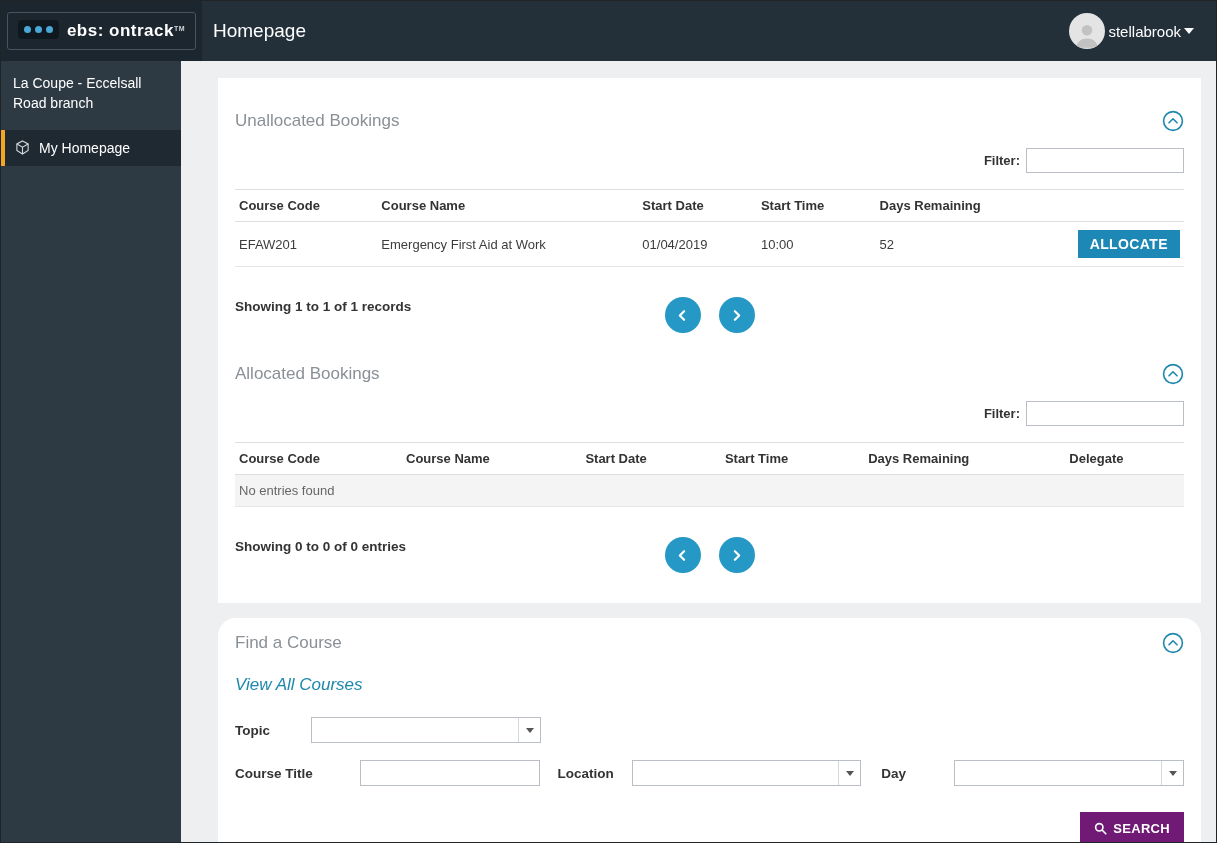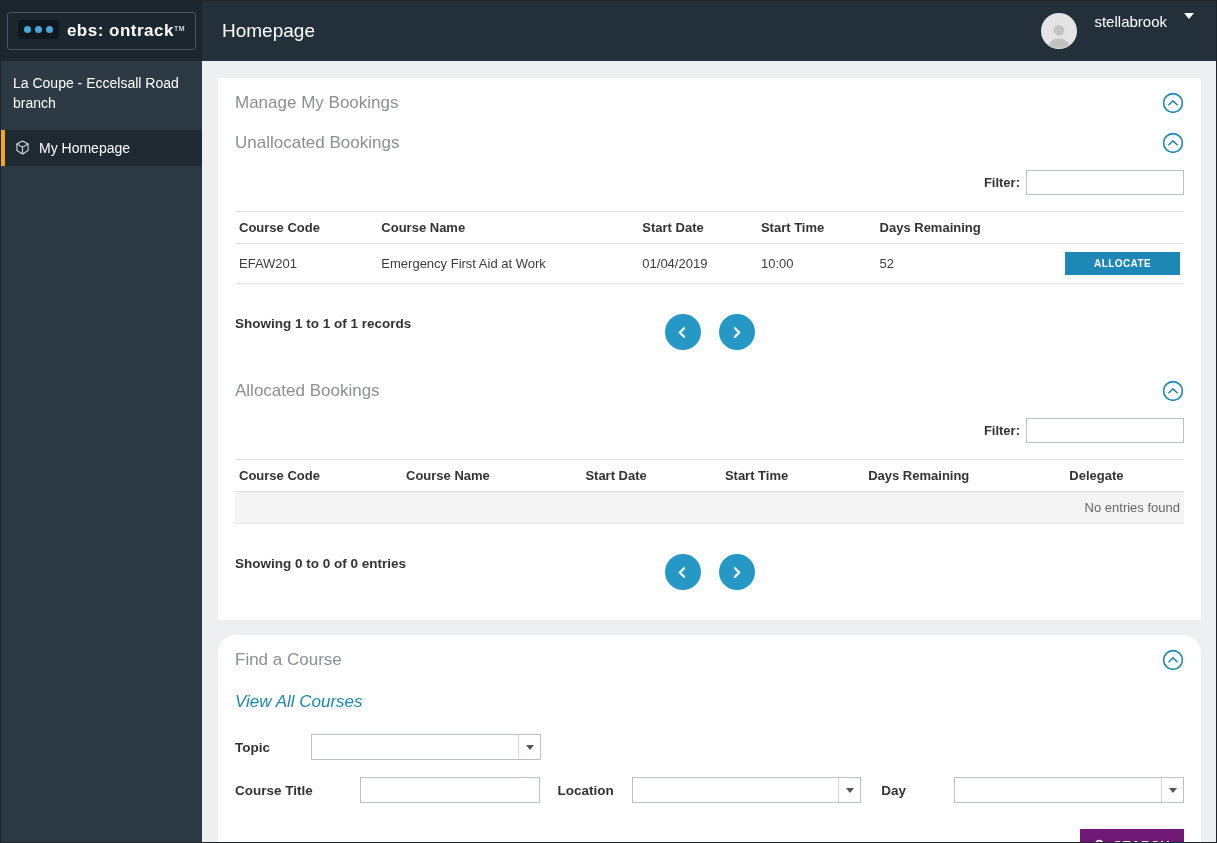--- a/index.html
+++ b/index.html
@@ -14,47 +14,47 @@
     color:#333;
   }
   
   .topbar { position:absolute; top:0; left:0; right:0; height:60px; background:#232f39; display:flex; align-items:center; z-index:5; }
   .logo-area { width:201px; height:60px; background:#1c262e; display:flex; align-items:center; justify-content:center; flex:0 0 201px; }
   .logo-box { display:flex; align-items:flex-start; gap:8px; border:1px solid #46555f; border-radius:3px; padding:7px 10px; }
   .dots-badge { background:#10181f; border-radius:4px; padding:6px 6px; display:flex; gap:4px; align-items:center; }
   .dots-badge i { width:7px; height:7px; border-radius:50%; background:#4aa8d8; display:block; }
   .logo-text { color:#fff; font-size:17px; font-weight:bold; letter-spacing:.5px; line-height:22px; }
   .logo-tm { color:#cdd4d9; font-size:7px; vertical-align:top; position:relative; top:-2px; }
-  .page-title { color:#fff; font-size:19px; margin-left:20px; font-weight:400; }
-  .user-area { margin-left:auto; margin-right:22px; display:flex; align-items:flex-start; gap:17px; cursor:pointer; }
+  .page-title { color:#fff; font-size:19px; margin-left:11px; font-weight:400; }
+  .user-area { margin-left:auto; margin-right:22px; display:flex; align-items:center; gap:3px; cursor:pointer; }
   .avatar { width:36px; height:36px; border-radius:50%; background:#e4e4e4; overflow:hidden; display:flex; align-items:flex-end; justify-content:center; }
   .user-name { color:#fff; font-size:15px; }
   .caret-down { width:0; height:0; border-left:5px solid transparent; border-right:5px solid transparent; border-top:6px solid #fff; display:inline-block; }
   
-  .sidebar { position:absolute; top:60px; left:0; bottom:0; width:201px; background:#2d3a44; }
+  .sidebar { position:absolute; top:60px; left:0; bottom:0; width:180px; background:#2d3a44; }
   .branch { color:#fff; font-size:14px; line-height:1.45; padding:12px 14px 16px 12px; }
   .nav-item { display:flex; gap:9px; background:#1f2932; border-left:4px solid #f5a623; color:#fff; font-size:14px; padding:10px 10px; cursor:pointer; }
   
   .main { position:absolute; top:60px; left:201px; right:0; bottom:0; background:#edeff1; padding:17px 15px 15px 16px; overflow:hidden; }
   .card { background:#fff; padding:14px 17px 18px; }
   .card + .card { margin-top:15px;border-radius:18px; }
   .sec-row { display:flex; align-items:center; justify-content:space-between; }
   .sec-title { color:#8a9096; font-size:17px; font-weight:400; }
   .collapse-btn { background:none; border:none; cursor:pointer; padding:0; line-height:0; }
   .filter-row { text-align:right; margin:16px 0 16px; }
   .filter-label { font-weight:bold; font-size:13px; margin-right:6px; }
   .filter-input { width:158px; height:25px; border:1px solid #b9bfc4; padding:2px 6px; font-family:inherit; font-size:13px; }
   table { width:100%; border-collapse:collapse; font-size:13px; }
   thead tr { border-top:1px solid #dcdfe2; border-bottom:1px solid #dcdfe2; }
   th { text-align:left; font-weight:bold; color:#333; padding:8px 4px; }
   tbody tr { border-bottom:1px solid #e4e7ea; }
   td { padding:8px 4px; color:#3c3c3c; }
   td.action-cell, th.action-col { text-align:right; }
-  .allocate-btn { background:#1d87b5; color:#fff; border:none; font-family:inherit; font-size:10px; font-weight:bold; letter-spacing:.4px; padding:6px 29px; cursor:pointer; }
-  .empty-row td { background:#f4f4f4; text-align:right; color:#666; padding:8px 4px; }
+  .allocate-btn { background:#1d87b5; color:#fff; border:none; font-family:inherit; font-size:14px; font-weight:bold; letter-spacing:.4px; padding:6px 12px; cursor:pointer; }
+  .empty-row td { background:#f4f4f4; text-align:left; color:#666; padding:8px 4px; }
   .pager-band { position:relative; height:52px; margin-top:26px;font-weight:bold; }
   .summary { position:absolute; left:0; top:6px; font-size:13.5px; color:#333; }
   .pager { position:absolute; left:50%; transform:translateX(-50%); top:4px; display:flex; gap:18px; }
   .pager-btn { width:36px; height:36px; border-radius:50%; background:#2598c5; border:none; cursor:pointer; display:flex; align-items:center; justify-content:center; }
   .spacer-lg { height:18px; }
   
   .link { color:#1d87ad; font-size:17px; text-decoration:none; display:inline-block; margin:21px 0 22px; cursor:pointer;font-style:italic; }
   .form-row { display:flex; align-items:center; margin-bottom:17px; }
   .f-label { font-weight:bold; font-size:13.5px; color:#333; }
   .lbl-course { width:126px; }
@@ -102,29 +102,20 @@
         <path d="M8 1 L14 4.2 L14 11.2 L8 15 L2 11.2 L2 4.2 Z" fill="none" stroke="#cfd6da" stroke-width="1.2"></path>
         <path d="M2 4.2 L8 7.6 L14 4.2 M8 7.6 L8 15" stroke="#cfd6da" stroke-width="1.2" fill="none"></path>
       </svg>
     <span>My Homepage</span>
   </div>
 </div>
 
 <div class="main">
 
   <div class="card">
-    <div class="sec-row">
-      <span class="sec-title">Manage My Bookings</span>
-      <button class="collapse-btn">
-        <svg width="22" height="22" viewBox="0 0 22 22">
-            <circle cx="11" cy="11" r="9.4" fill="none" stroke="#1d87ad" stroke-width="1.6"></circle>
-            <polyline points="7,12.8 11,8.8 15,12.8" fill="none" stroke="#1d87ad" stroke-width="1.6" stroke-linecap="round" stroke-linejoin="round"></polyline>
-          </svg>
-      </button>
-    </div>
 
     <div class="spacer-lg"></div>
 
     <div class="sec-row">
       <span class="sec-title">Unallocated Bookings</span>
       <button class="collapse-btn">
         <svg width="22" height="22" viewBox="0 0 22 22">
             <circle cx="11" cy="11" r="9.4" fill="none" stroke="#1d87ad" stroke-width="1.6"></circle>
             <polyline points="7,12.8 11,8.8 15,12.8" fill="none" stroke="#1d87ad" stroke-width="1.6" stroke-linecap="round" stroke-linejoin="round"></polyline>
           </svg>

